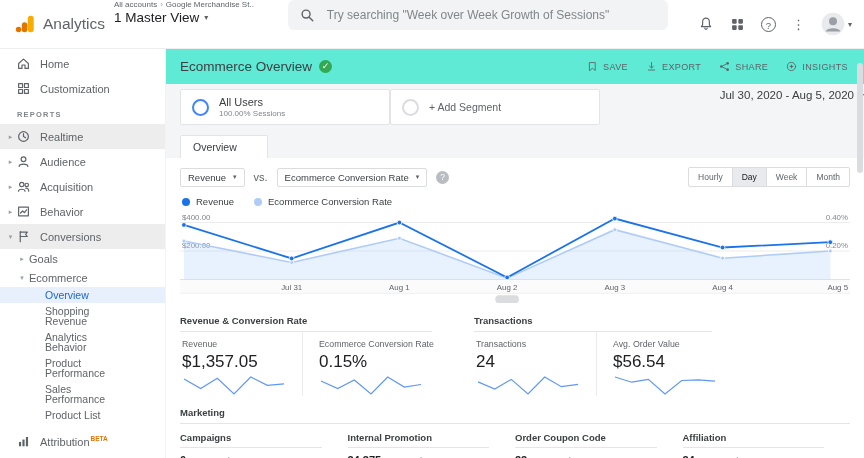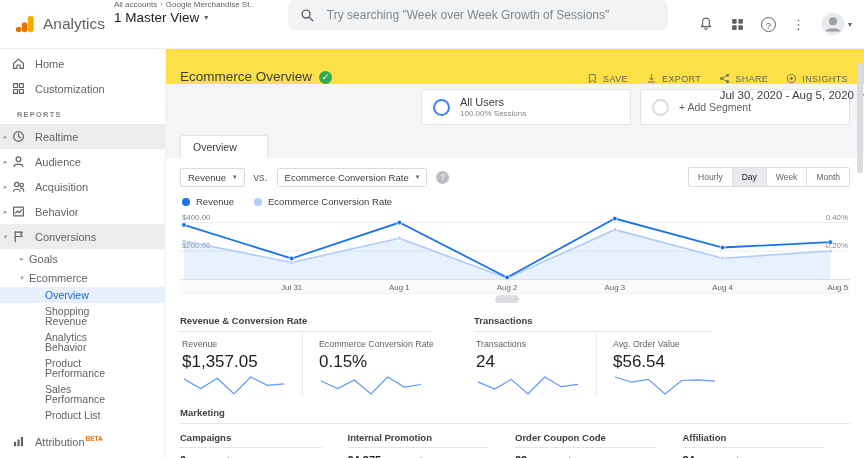--- a/index.html
+++ b/index.html
@@ -22,43 +22,43 @@
   .tb-icon{display:flex;align-items:center;cursor:pointer;}
   .circle-q{width:15px;height:15px;border:1.4px solid #5f6368;border-radius:50%;color:#5f6368;font-size:9.5px;line-height:15px;text-align:center;box-sizing:border-box;}
   .more-vert{font-size:13px;color:#5f6368;}
   .avatar-wrap{display:flex;align-items:center;gap:3px;cursor:pointer;}
 
   
   .body-row{display:flex;flex:1;min-height:0;}
 
   
   .sidebar{width:165px;min-width:165px;padding-top:2px;overflow:hidden;font-size:11px;color:#5f6368;background:#fff;}
-  .nav-item{display:flex;align-items:center;height:25px;cursor:pointer;}
+  .nav-item{display:flex;align-items:center;height:25px;padding-left:5px;cursor:pointer;}
   .nav-item.gray{background:#ededed;}
   .nav-item.spaced{margin-top:6px;}
   .nav-arrow{width:11px;font-size:7px;color:#9aa0a6;text-align:center;flex-shrink:0;}
   .nav-icon{width:14px;height:13px;margin-left:1px;display:flex;align-items:center;flex-shrink:0;}
   .nav-label{margin-left:9px;white-space:nowrap;}
   .section-label{font-size:7.5px;font-weight:bold;letter-spacing:1.2px;color:#80868b;padding:9px 0 5px 17px;}
   .nav-sub{display:flex;align-items:center;height:19px;padding-left:17px;cursor:pointer;}
   .nav-sub .nav-arrow{width:10px;}
   .nav-sub2{padding:3px 0 3px 45px;line-height:10px;font-size:10.5px;cursor:pointer;}
   .nav-sub2 .nav-label2{display:inline-block;max-width:74px;}
   .nav-sub2.sel{background:#e8f0fe;color:#1967d2;}
   .beta-badge{color:#e37400;font-size:6.5px;font-weight:bold;vertical-align:super;margin-left:1px;}
 
   
   .main{flex:1;display:flex;flex-direction:column;min-width:0;position:relative;border-left:1px solid #f1f3f4;}
-  .page-header{height:35px;min-height:35px;display:flex;align-items:flex-end;padding:0 16px 0 14px;background:#fde047;}
+  .page-header{height:35px;min-height:35px;display:flex;align-items:center;padding:0 16px 0 14px;background:#5eead4;}
   .page-title{font-size:13.5px;color:#3c4043;}
   .verified-badge{width:13px;height:13px;border-radius:50%;color:#fff;font-size:9px;line-height:13px;text-align:center;margin-left:7px;background:#34a853;}
   .header-actions{margin-left:auto;display:flex;align-items:center;gap:18px;}
   .action-btn{display:flex;align-items:center;gap:5px;background:none;border:0;padding:0;font:9px "Liberation Sans",sans-serif;color:#5f6368;letter-spacing:.4px;cursor:pointer;}
 
-  .segment-bar{background:#f4f5f6;height:46px;min-height:46px;display:flex;align-items:center;gap:9px;padding:0 14px;position:relative;justify-content:flex-end;}
+  .segment-bar{background:#f4f5f6;height:46px;min-height:46px;display:flex;align-items:center;padding:0 14px;position:relative;}
   .segment-card{width:210px;height:36px;background:#fff;border:1px solid #e3e4e6;border-radius:2px;display:flex;align-items:center;gap:10px;padding:0 11px;box-sizing:border-box;cursor:pointer;}
   .seg-ring{width:17px;height:17px;border-radius:50%;border:2px solid #4285f4;box-sizing:border-box;flex-shrink:0;}
   .seg-ring.gray{border:2px solid #dadce0;}
   .seg-name{font-size:11px;color:#3c4043;}
   .seg-detail{font-size:8px;color:#80868b;margin-top:1px;}
   .seg-add-label{font-size:10.5px;color:#5f6368;}
   .date-range{position:absolute;right:0;top:5px;display:flex;align-items:center;gap:6px;font-size:11.5px;color:#3c4043;cursor:pointer;}
 
   .tab-strip{background:#f4f5f6;padding:5px 0 0 14px;display:flex;}
   .tab{background:#fff;border:1px solid #e3e4e6;border-bottom:0;border-radius:2px 2px 0 0;padding:5px 30px 5px 12px;font-size:10.5px;color:#3c4043;cursor:pointer;}

